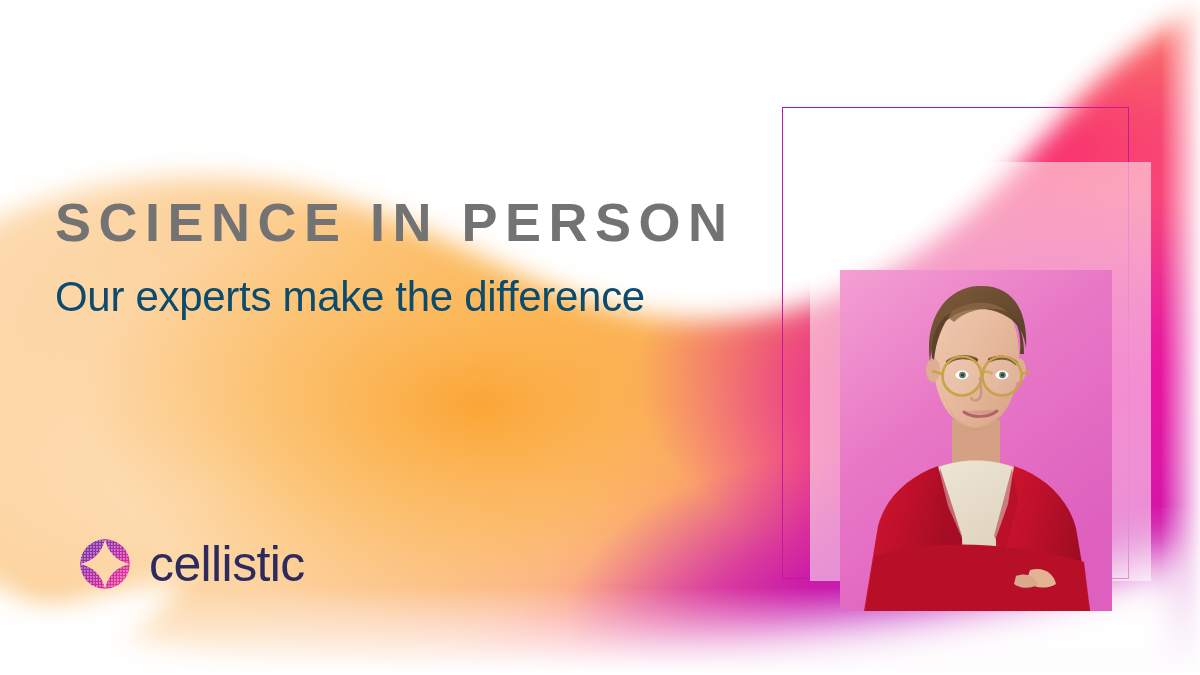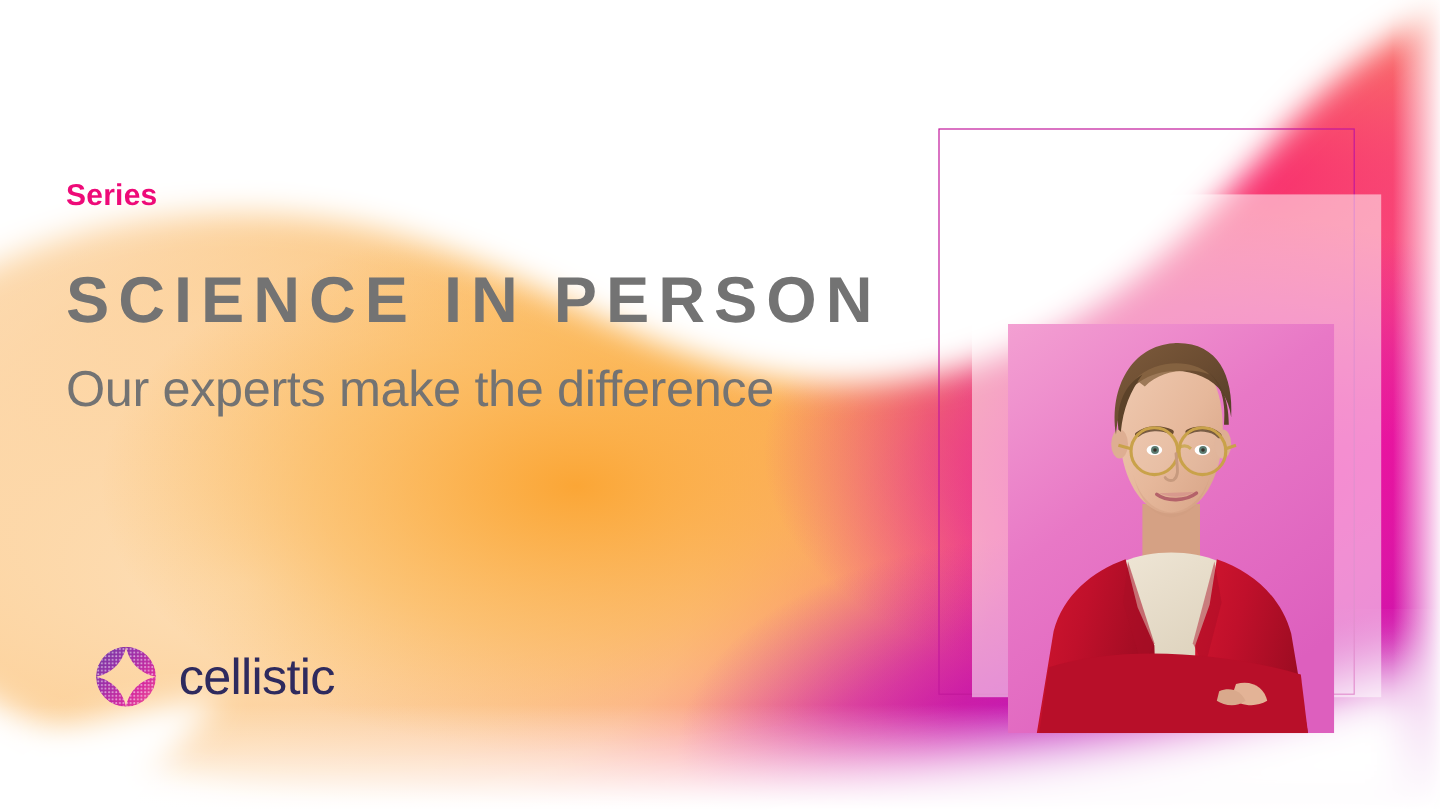--- a/index.html
+++ b/index.html
@@ -71,37 +71,37 @@
     color:#737373;
     letter-spacing:7.5px;
     line-height:1.05;
     white-space:nowrap;
   }
 
   .subhead {
     margin-top:22px;
     font-size:42px;
     font-weight:400;
-    color:#737373;
+    color:#0c4a6e;
     letter-spacing:-0.3px;
     line-height:1.15;
     white-space:nowrap;
   }
 
   
   .logo {
     position:absolute;
     left:78px; top:537px;
     display:flex;
     align-items:center;
     gap:17px;
   }
   .logo-mark { width:54px; height:54px; display:block; }
   .logo-word {
-    font-size:42px;
+    font-size:50px;
     font-weight:400;
     color:#2e2a5e;
     letter-spacing:-0.6px;
     line-height:1;
   }
 </style>
 </head>
 <body>
 
 <div class="canvas">
@@ -308,21 +308,20 @@
 
       <path d="M124,142 C132,148 148,148 157,141" stroke="#b4626a" stroke-width="3" fill="none" stroke-linecap="round"></path>
       <path d="M126,141 C134,145 148,145 155,140" fill="#cf8288" opacity="0.5"></path>
 
       <path d="M104,124 C108,142 120,156 136,157 C152,156 165,142 169,124
                C164,146 152,160 136,161 C120,160 109,146 104,124 Z" fill="#cf9a7d" opacity="0.35"></path>
     </svg>
   </div>
 
   <div class="text-block">
-    <div class="eyebrow">Series</div>
     <div class="headline">SCIENCE IN PERSON</div>
     <div class="subhead">Our experts make the difference</div>
   </div>
 
   <div class="logo">
     <svg class="logo-mark" viewBox="0 0 54 54">
       <defs>
         <linearGradient id="lg" x1="0" y1="0" x2="1" y2="1">
           <stop offset="0" stop-color="#6f3ba2"></stop>
           <stop offset="0.35" stop-color="#9b2fa8"></stop>

